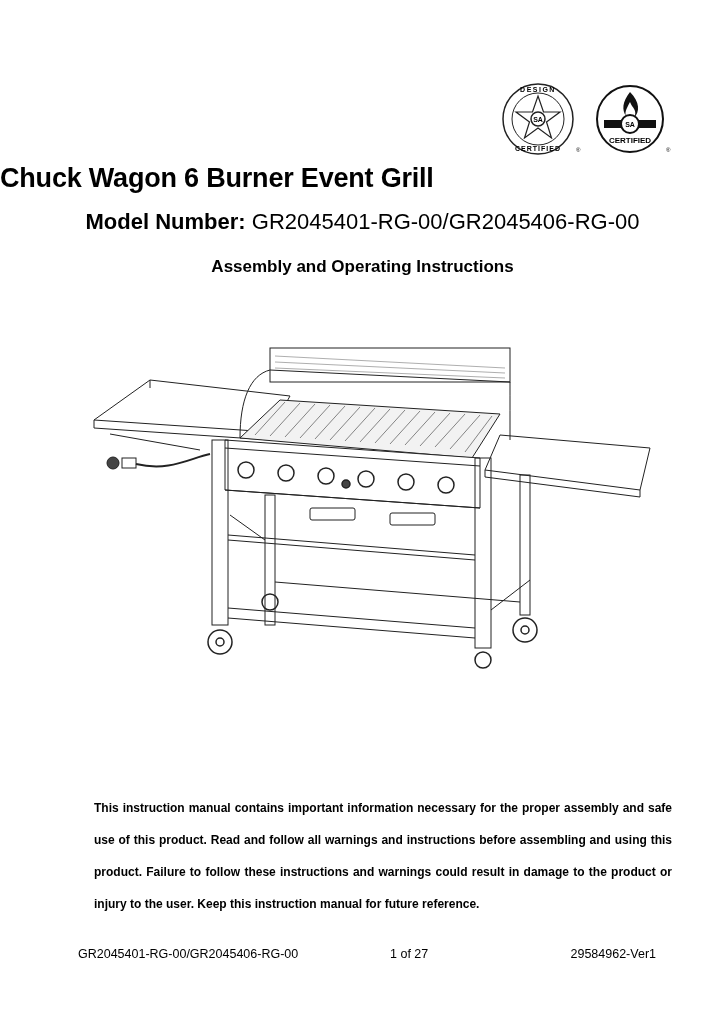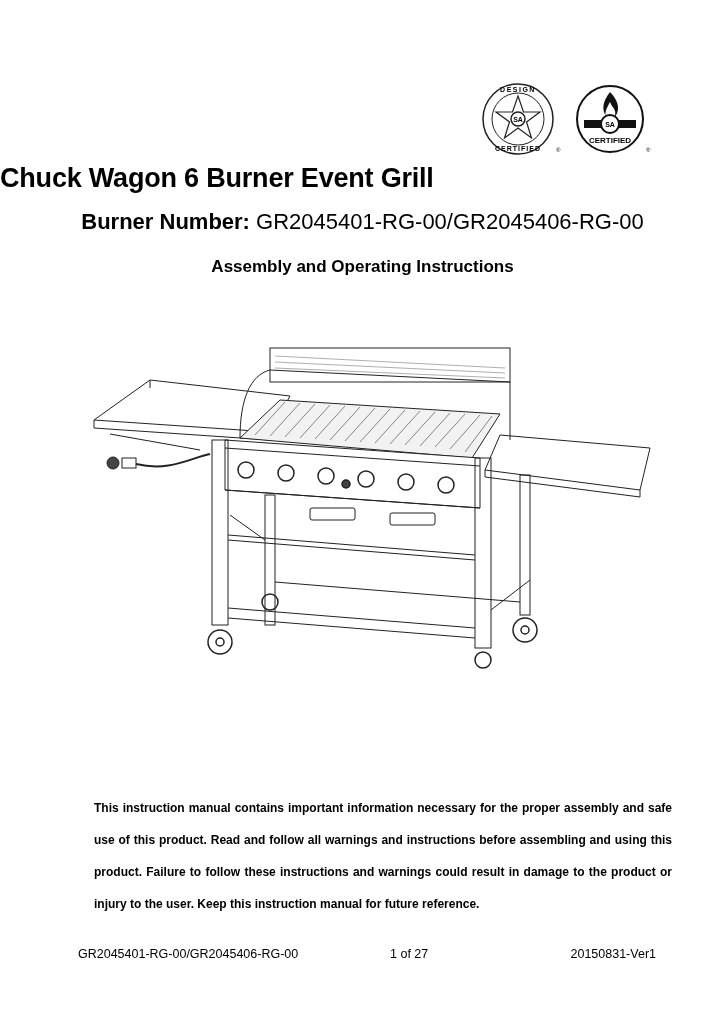--- a/index.html
+++ b/index.html
@@ -1,18 +1,18 @@
 <!DOCTYPE html>
 <html><head>
 <meta charset="utf-8">
 <style>
   html, body { margin: 0; padding: 0; background: #ffffff; }
   body { width: 725px; height: 1024px; position: relative; overflow: hidden;
          font-family: "Liberation Sans", sans-serif; color: #000; }
-  .logos { position: absolute; top: 82px; left: 480px; width: 180px; height: 80px; }
+  .logos { position: absolute; top: 82px; left: 500px; width: 180px; height: 80px; }
   .title { position: absolute; top: 163px; left: 0; width: 725px; text-align: left;
            font-size: 27px; font-weight: bold; letter-spacing: -0.2px; }
   .model { position: absolute; top: 209px; left: 0; width: 725px; text-align: center;
            font-size: 22px; }
   .model b { font-weight: bold; }
   .subtitle { position: absolute; top: 257px; left: 0; width: 725px; text-align: center;
               font-size: 17px; font-weight: bold; }
   .figure { position: absolute; top: 340px; left: 80px; width: 580px; height: 330px; }
   .intro { position: absolute; top: 792px; left: 78px; width: 578px; font-size: 12px;
            font-weight: bold; line-height: 32px; text-align: justify; margin-left: 16px; }
@@ -45,21 +45,21 @@
       <text x="130" y="45" font-size="7" font-weight="bold" text-anchor="middle" font-family="Liberation Sans, sans-serif">SA</text>
       <text x="130" y="61" font-size="8" font-weight="bold" text-anchor="middle" font-family="Liberation Sans, sans-serif">CERTIFIED</text>
       <text x="166" y="70" font-size="6" font-family="Liberation Sans, sans-serif">®</text>
     </g>
   </svg>
 </div>
 
 <div class="title">Chuck Wagon 6 Burner Event Grill</div>
 
 <div class="model">
-  <b>Burner Number:</b>
+  <b>Model Number:</b>
   <span>GR2045401-RG-00/GR2045406-RG-00</span>
 </div>
 
 <div class="subtitle">Assembly and Operating Instructions</div>
 
 <div class="figure">
   <svg width="580" height="330" viewBox="0 0 580 330" fill="none" stroke="#222" stroke-width="1">
 
     <g>
       <polygon points="70,40 210,56 190,92 14,80"></polygon>
@@ -153,14 +153,14 @@
       <circle cx="190" cy="262" r="8"></circle>
     </g>
   </svg>
 </div>
 
 <div class="intro">This instruction manual contains important information necessary for the proper assembly and safe use of this product. Read and follow all warnings and instructions before assembling and using this product. Failure to follow these instructions and warnings could result in damage to the product or injury to the user. Keep this instruction manual for future reference.</div>
 
 <div class="footer">
   <span class="f-left">GR2045401-RG-00/GR2045406-RG-00</span>
   <span class="f-mid">1 of 27</span>
-  <span class="f-right">20150831-Ver1</span>
+  <span class="f-right">29584962-Ver1</span>
 </div>
 
 </body></html>

